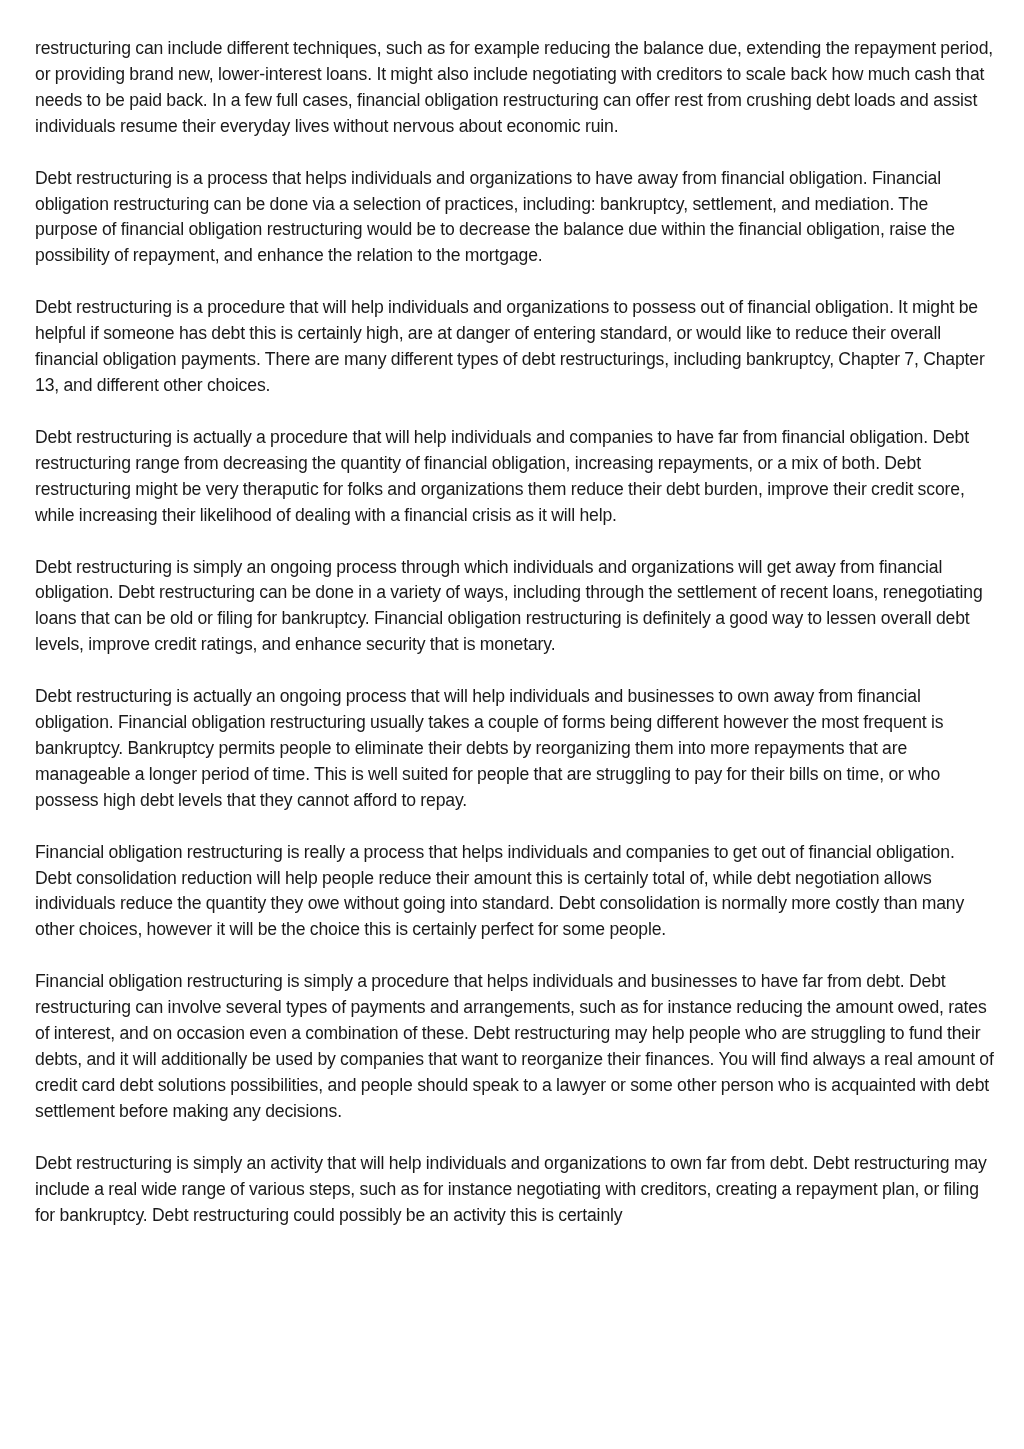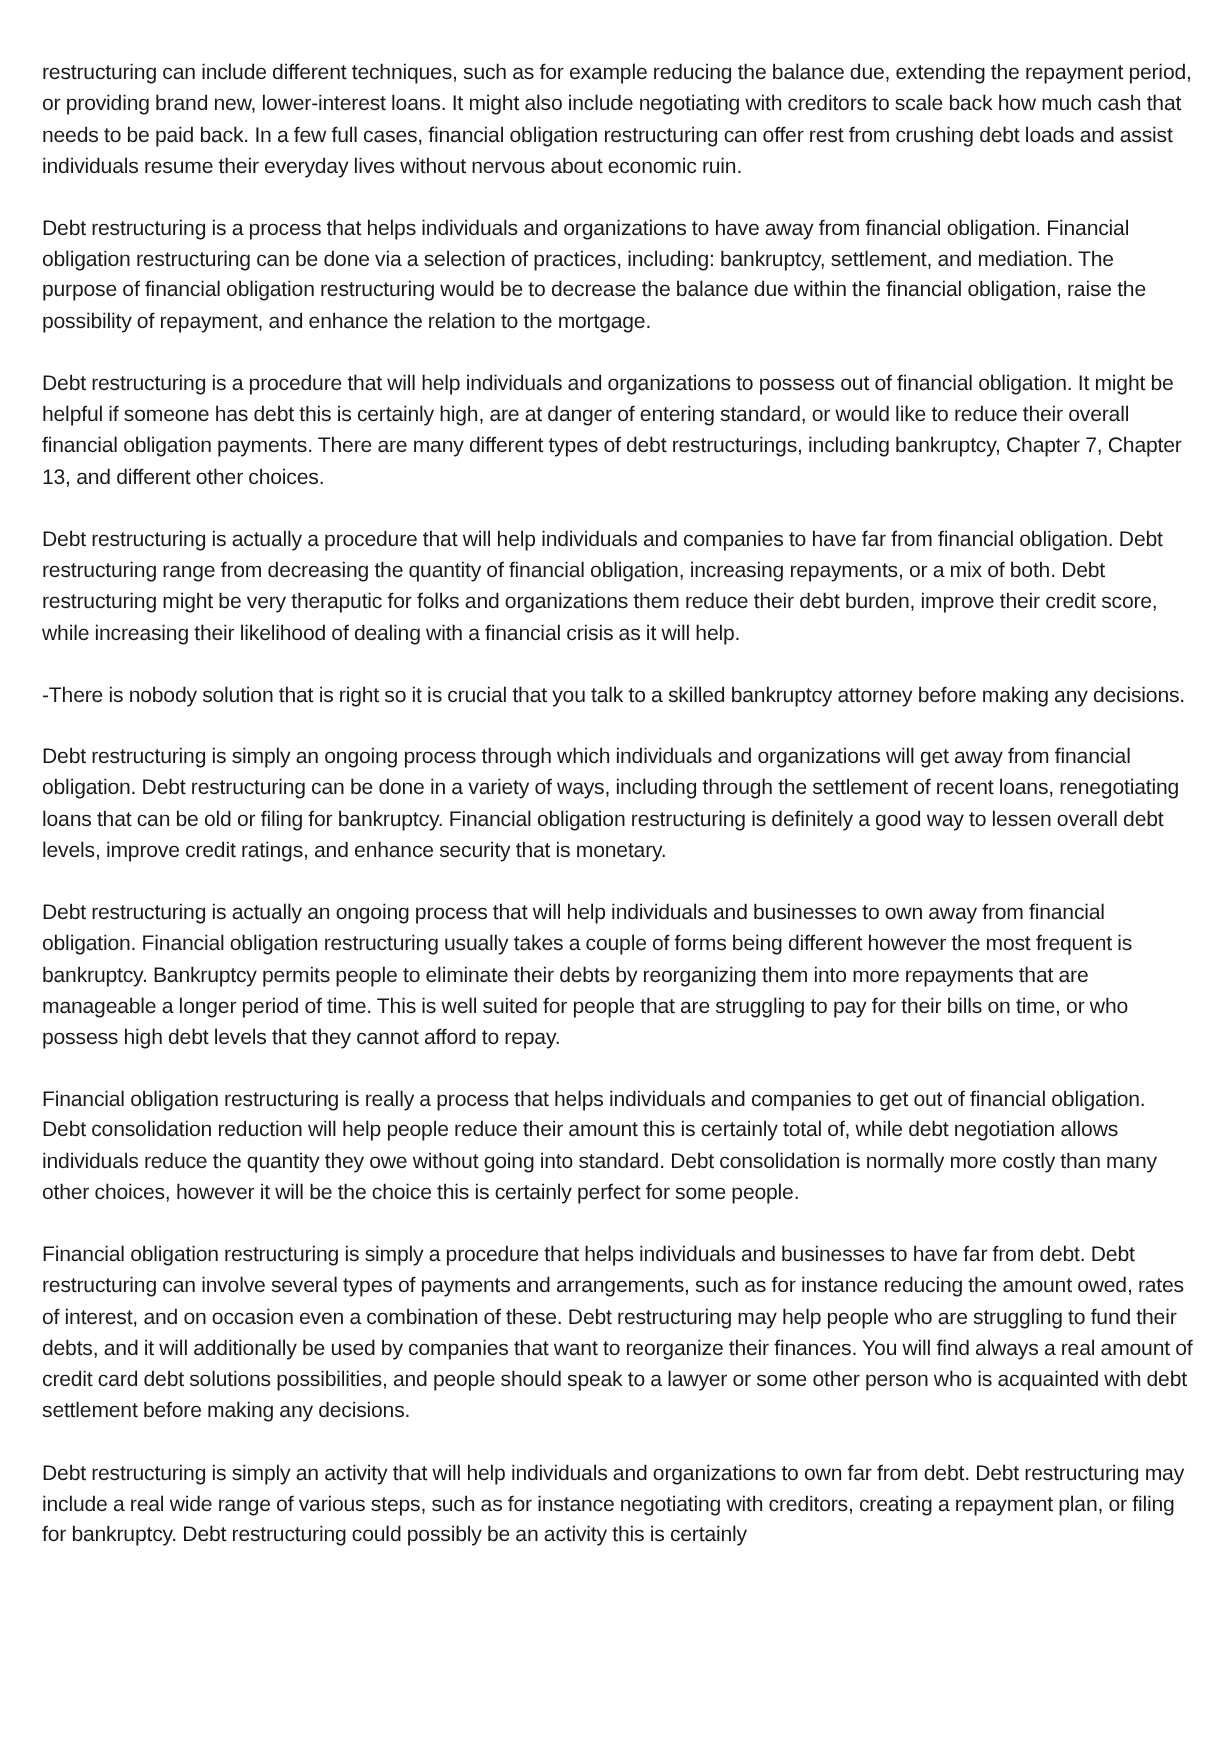--- a/index.html
+++ b/index.html
@@ -19,31 +19,30 @@
       top: 36px;
       width: 960px;
       color: #1a1a1a;
       font-family: "Liberation Sans", sans-serif;
       font-size: 17.6px;
       line-height: 25.9px;
       letter-spacing: -0.15px;
       word-spacing: -0.3px;
     }
     .page p {
-      margin: 12px 0 26px 0;
+      margin: 0 0 26px 0;
       padding: 0;
     }
   </style>
 </head>
 <body>
 
 <div class="page">
   <p>restructuring can include different techniques, such as for example reducing the balance due, extending the repayment period, or providing brand new, lower-interest loans. It might also include negotiating with creditors to scale back how much cash that needs to be paid back. In a few full cases, financial obligation restructuring can offer rest from crushing debt loads and assist individuals resume their everyday lives without nervous about economic ruin.</p>
   <p>Debt restructuring is a process that helps individuals and organizations to have away from financial obligation. Financial obligation restructuring can be done via a selection of practices, including: bankruptcy, settlement, and mediation. The purpose of financial obligation restructuring would be to decrease the balance due within the financial obligation, raise the possibility of repayment, and enhance the relation to the mortgage.</p>
   <p>Debt restructuring is a procedure that will help individuals and organizations to possess out of financial obligation. It might be helpful if someone has debt this is certainly high, are at danger of entering standard, or would like to reduce their overall financial obligation payments. There are many different types of debt restructurings, including bankruptcy, Chapter 7, Chapter 13, and different other choices.</p>
   <p>Debt restructuring is actually a procedure that will help individuals and companies to have far from financial obligation. Debt restructuring range from decreasing the quantity of financial obligation, increasing repayments, or a mix of both. Debt restructuring might be very theraputic for folks and organizations them reduce their debt burden, improve their credit score, while increasing their likelihood of dealing with a financial crisis as it will help.</p>
-  <p>-There is nobody solution that is right so it is crucial that you talk to a skilled bankruptcy attorney before making any decisions.</p>
   <p>Debt restructuring is simply an ongoing process through which individuals and organizations will get away from financial obligation. Debt restructuring can be done in a variety of ways, including through the settlement of recent loans, renegotiating loans that can be old or filing for bankruptcy. Financial obligation restructuring is definitely a good way to lessen overall debt levels, improve credit ratings, and enhance security that is monetary.</p>
   <p>Debt restructuring is actually an ongoing process that will help individuals and businesses to own away from financial obligation. Financial obligation restructuring usually takes a couple of forms being different however the most frequent is bankruptcy. Bankruptcy permits people to eliminate their debts by reorganizing them into more repayments that are manageable a longer period of time. This is well suited for people that are struggling to pay for their bills on time, or who possess high debt levels that they cannot afford to repay.</p>
   <p>Financial obligation restructuring is really a process that helps individuals and companies to get out of financial obligation. Debt consolidation reduction will help people reduce their amount this is certainly total of, while debt negotiation allows individuals reduce the quantity they owe without going into standard. Debt consolidation is normally more costly than many other choices, however it will be the choice this is certainly perfect for some people.</p>
   <p>Financial obligation restructuring is simply a procedure that helps individuals and businesses to have far from debt. Debt restructuring can involve several types of payments and arrangements, such as for instance reducing the amount owed, rates of interest, and on occasion even a combination of these. Debt restructuring may help people who are struggling to fund their debts, and it will additionally be used by companies that want to reorganize their finances. You will find always a real amount of credit card debt solutions possibilities, and people should speak to a lawyer or some other person who is acquainted with debt settlement before making any decisions.</p>
   <p>Debt restructuring is simply an activity that will help individuals and organizations to own far from debt. Debt restructuring may include a real wide range of various steps, such as for instance negotiating with creditors, creating a repayment plan, or filing for bankruptcy. Debt restructuring could possibly be an activity this is certainly</p>
 </div>
 
 </body></html>

